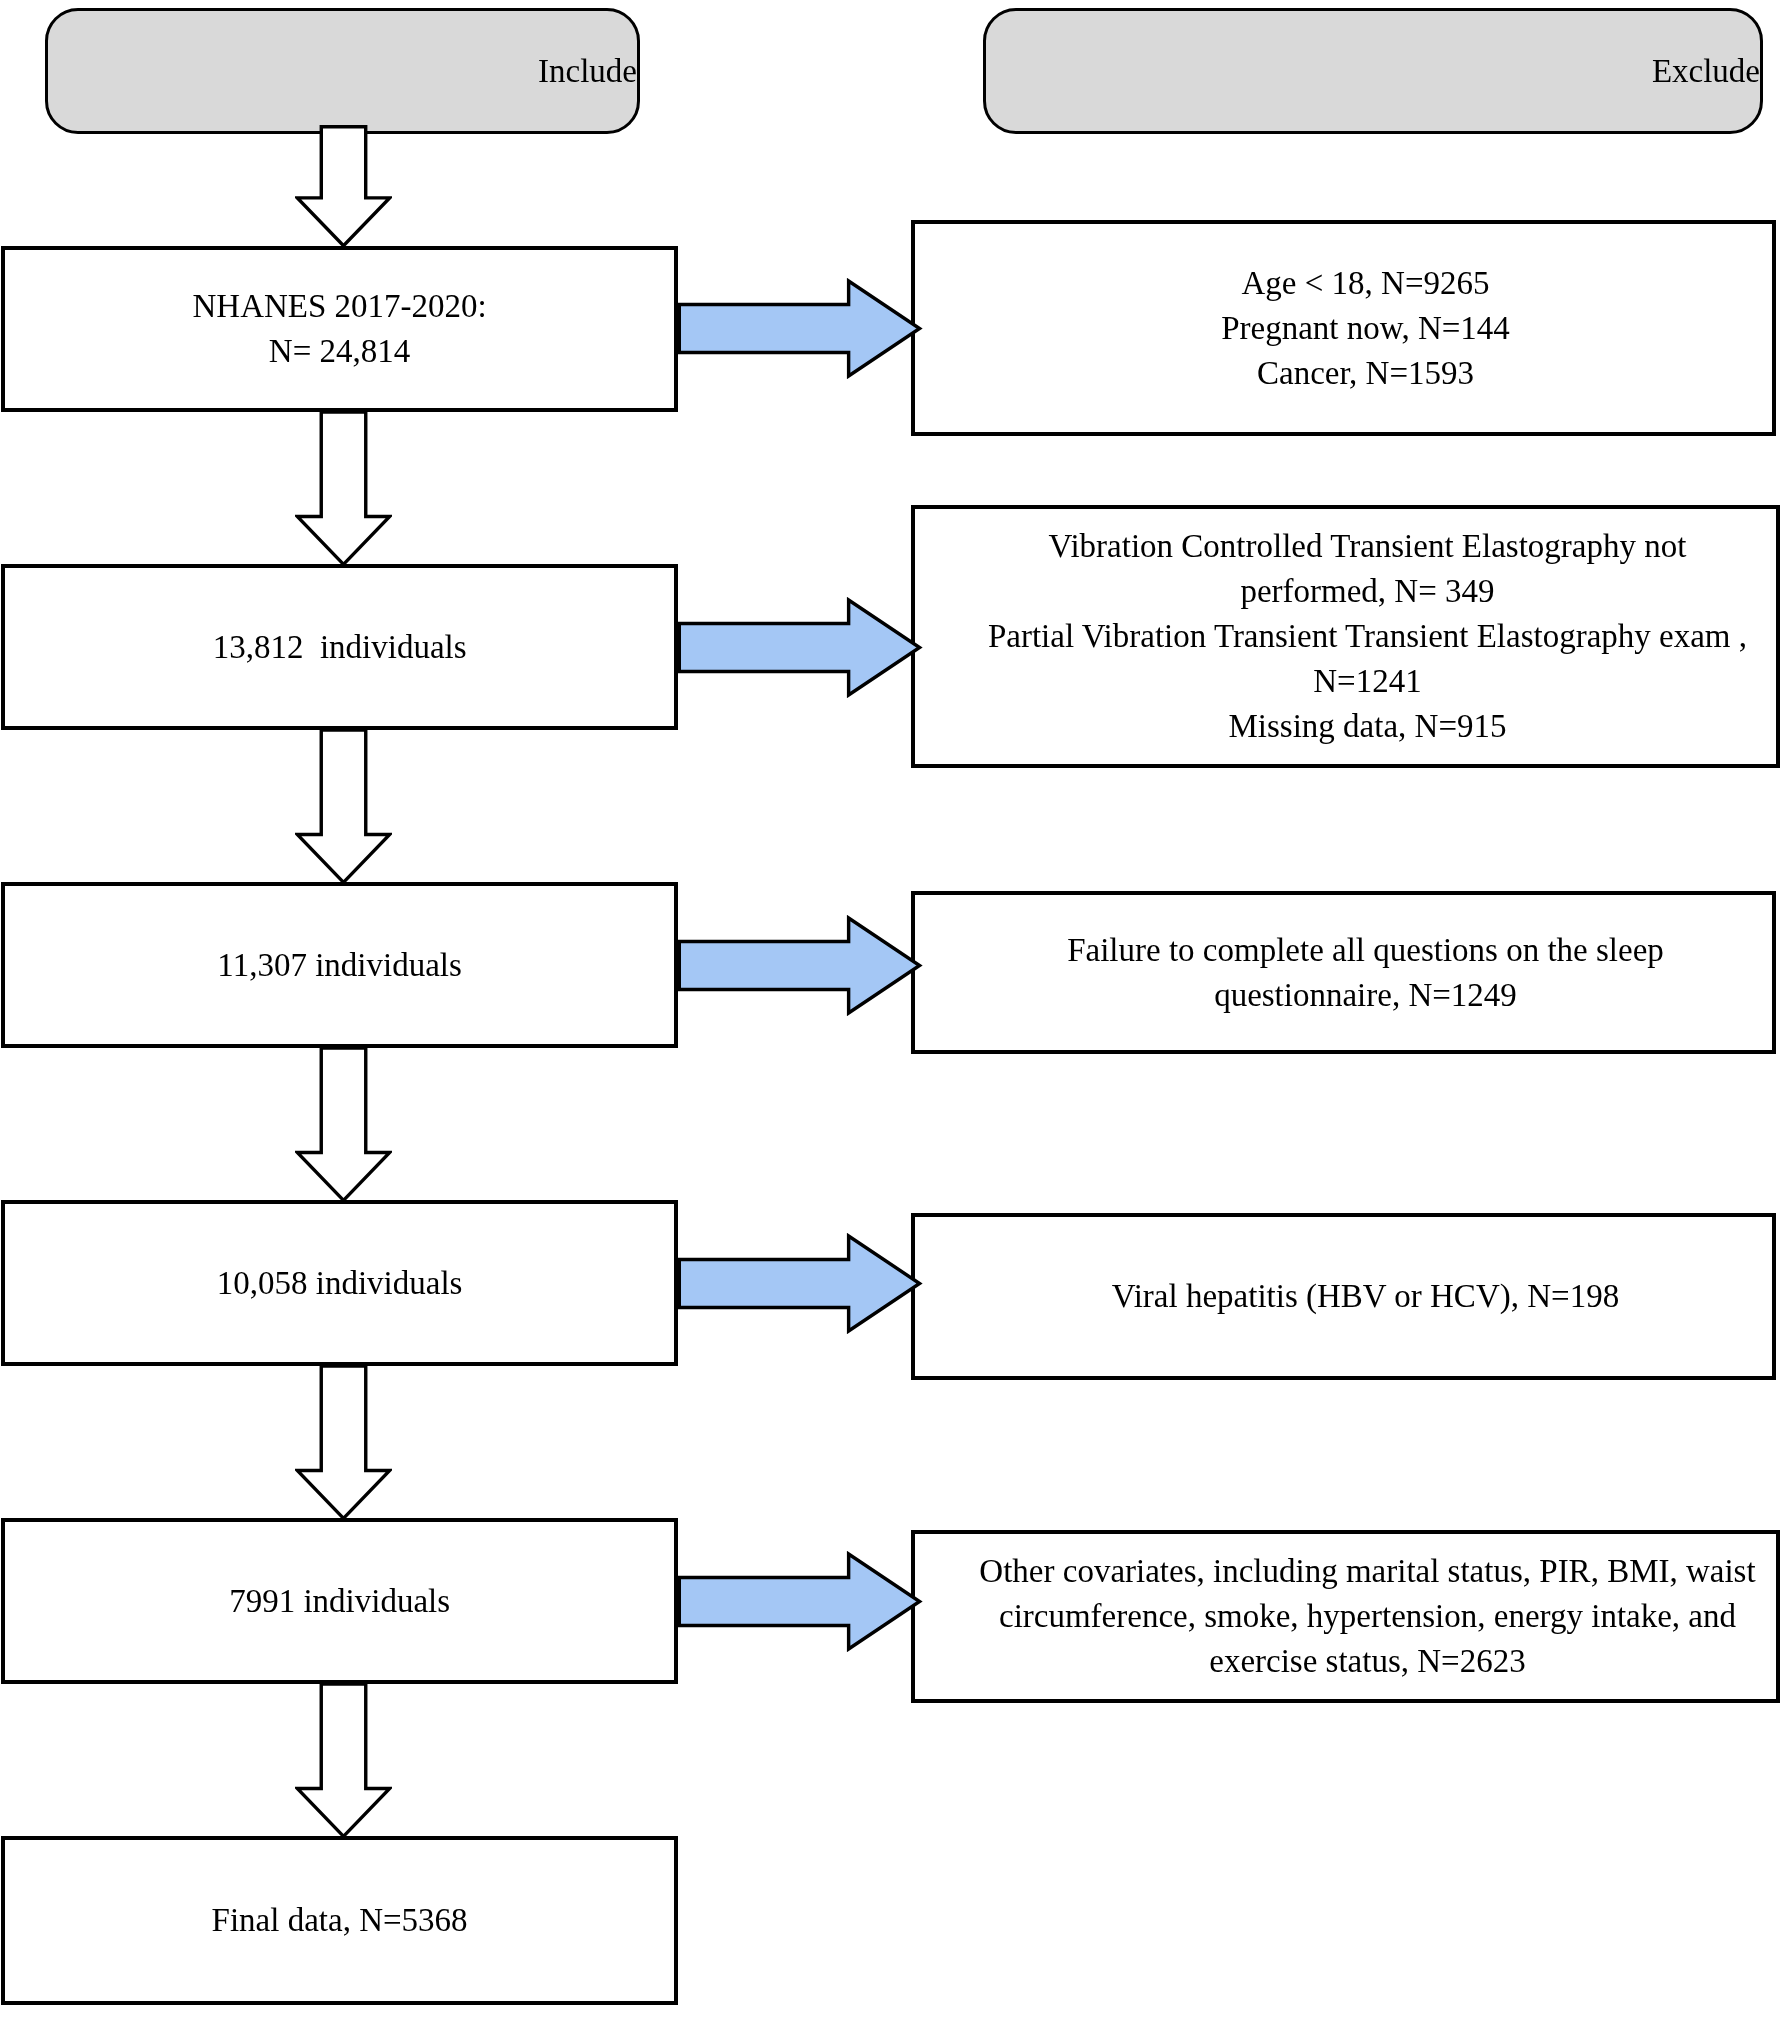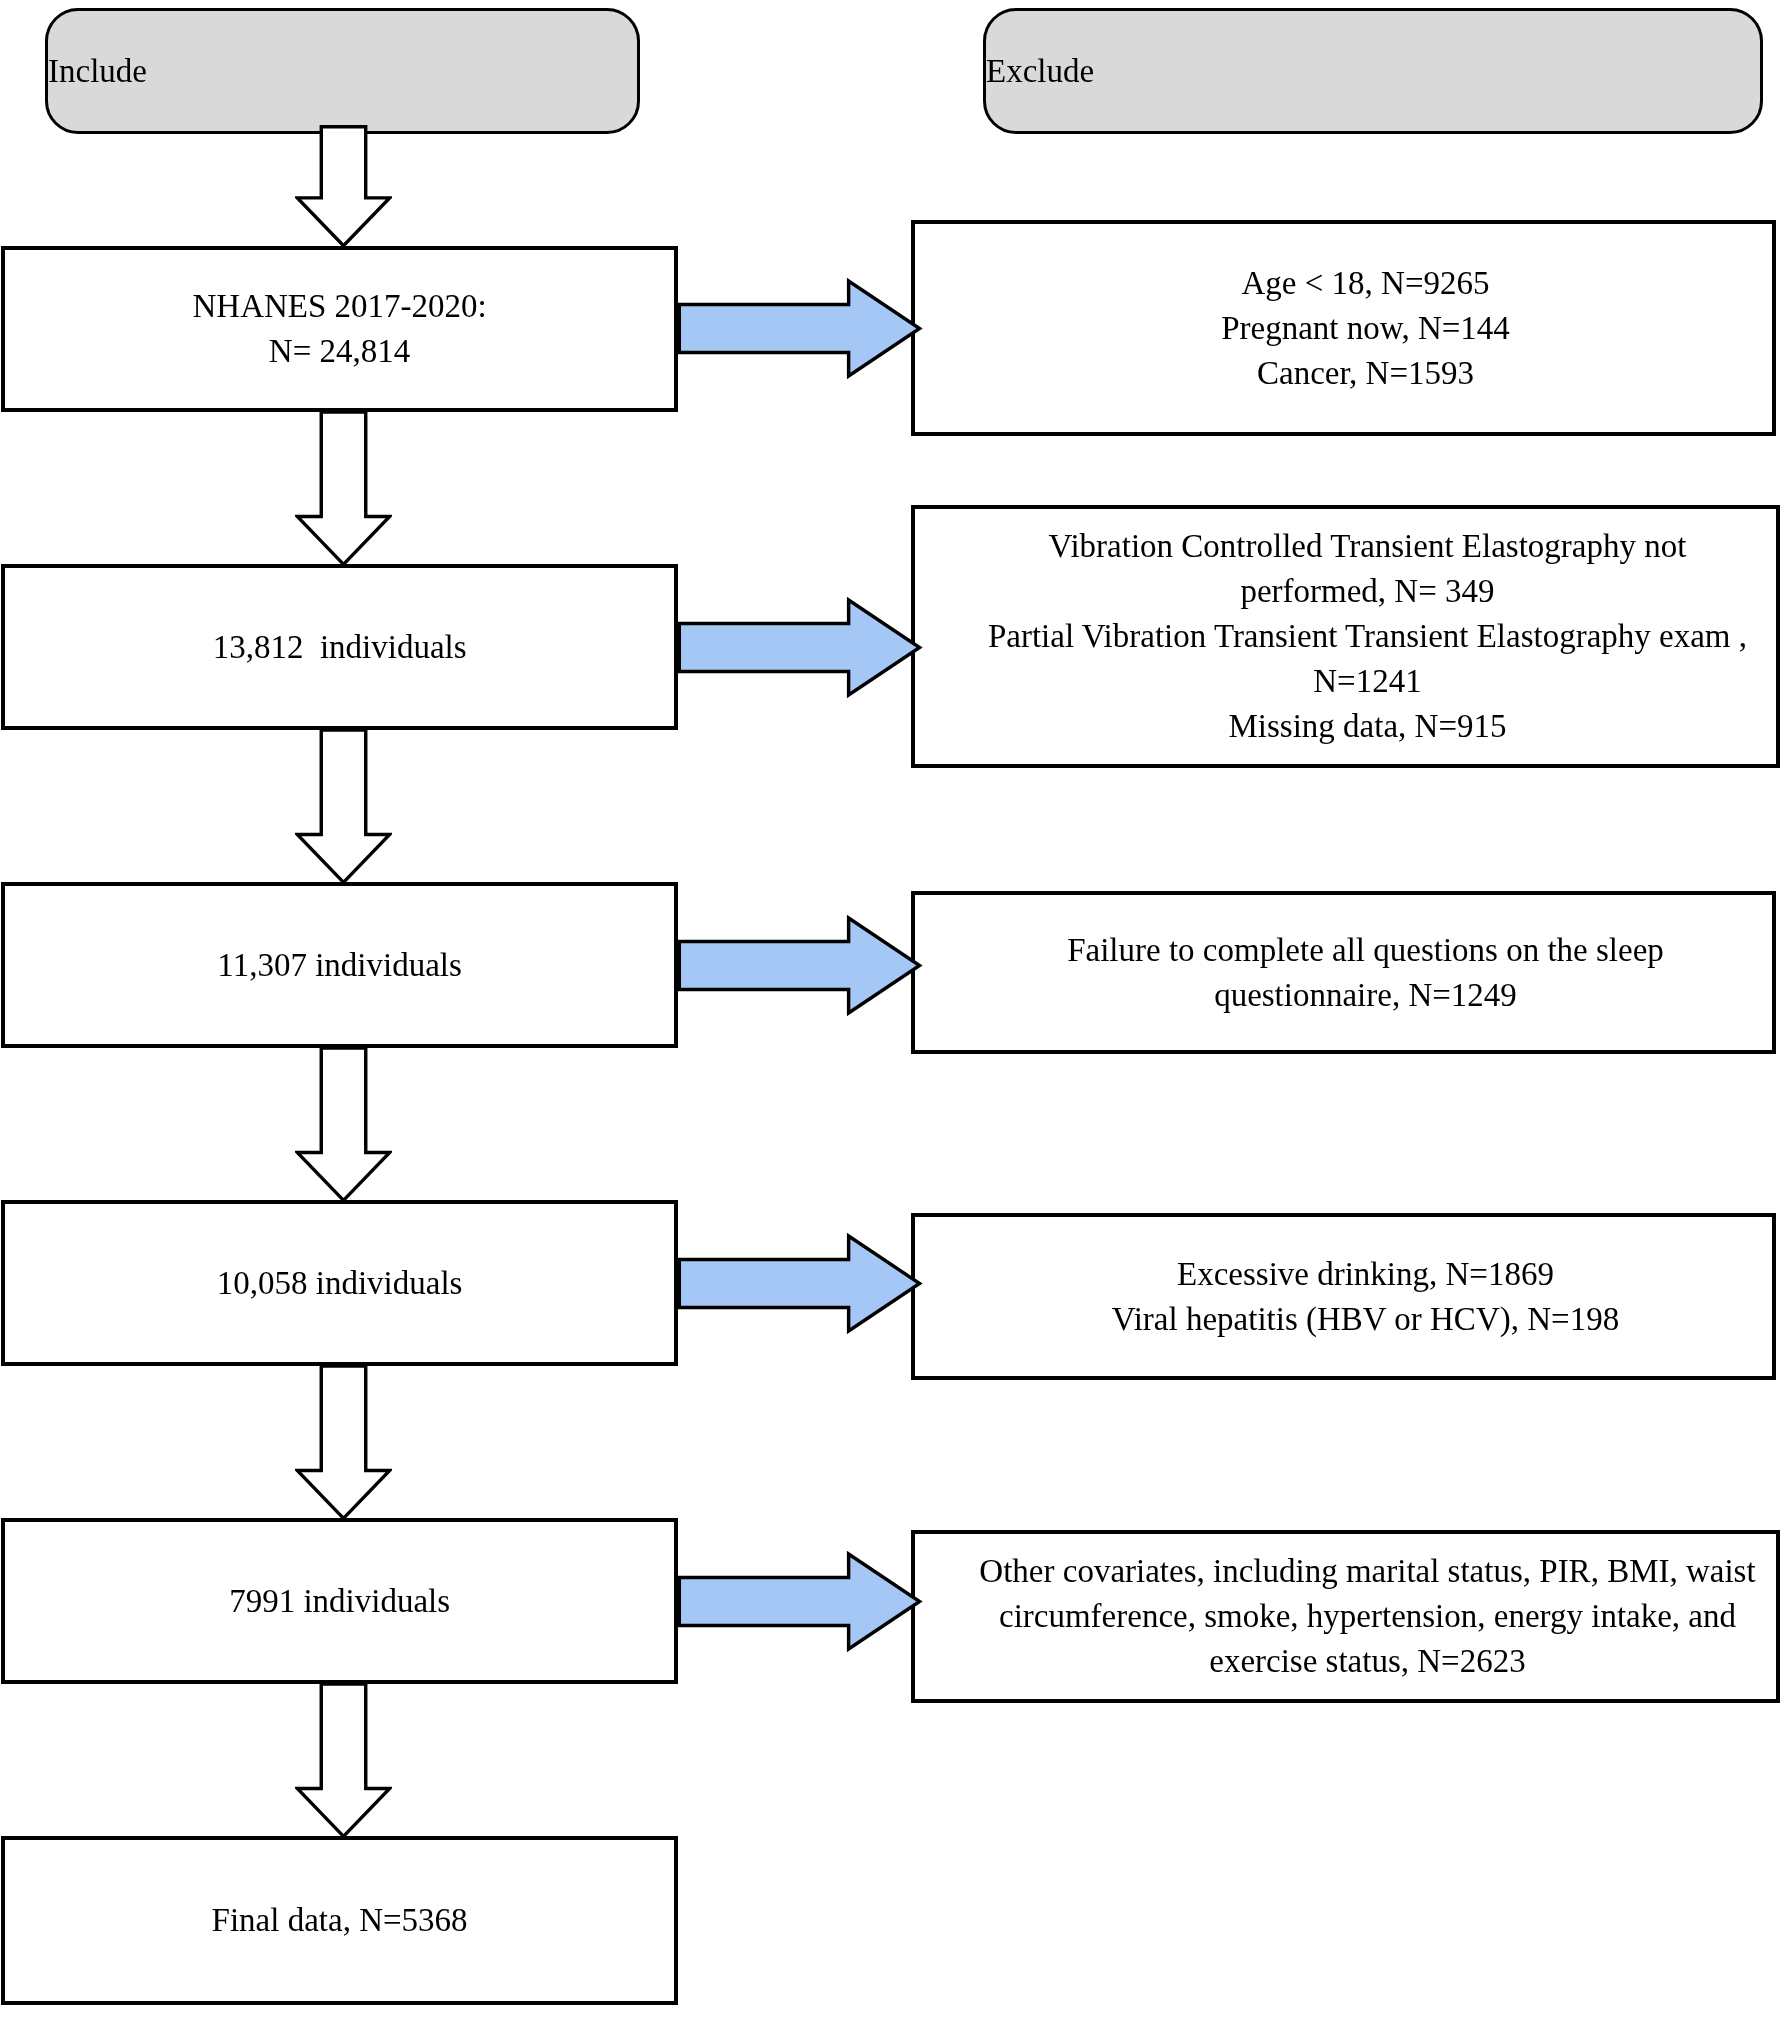--- a/index.html
+++ b/index.html
@@ -11,21 +11,21 @@
     font-family:"Liberation Serif","DejaVu Serif",serif;
     color:#000;
   }
   .pill{
     position:absolute;
     background:#d9d9d9;
     border:3.4px solid #000;
     border-radius:33px;
     display:flex;
     align-items:center;
-    justify-content:flex-start;
+    justify-content:flex-end;
     font-size:33px;
   }
   .box{
     position:absolute;
     background:#ffffff;
     border:4px solid #000;
     display:flex;
     flex-direction:column;
     align-items:center;
     justify-content:center;
@@ -117,21 +117,20 @@
     <span class="line">performed, N= 349</span>
     <span class="line">Partial Vibration Transient Transient Elastography exam ,</span>
     <span class="line">N=1241</span>
     <span class="line">Missing data, N=915</span>
   </div>
   <div class="box right-box" id="box-r3">
     <span class="line">Failure to complete all questions on the sleep</span>
     <span class="line">questionnaire, N=1249</span>
   </div>
   <div class="box right-box" id="box-r4">
-    <span class="line">Excessive drinking, N=1869</span>
     <span class="line">Viral hepatitis (HBV or HCV), N=198</span>
   </div>
   <div class="box right-box" id="box-r5">
     <span class="line">Other covariates, including marital status, PIR, BMI, waist</span>
     <span class="line">circumference, smoke, hypertension, energy intake, and</span>
     <span class="line">exercise status, N=2623</span>
   </div>
 
   <svg class="arrow" id="arr-d1" width="97" height="123" viewBox="0 0 170 216">
     <polygon class="down-arrow-shape" points="46,3 124,3 124,128 166,128 85,212 4,128 46,128"></polygon>

